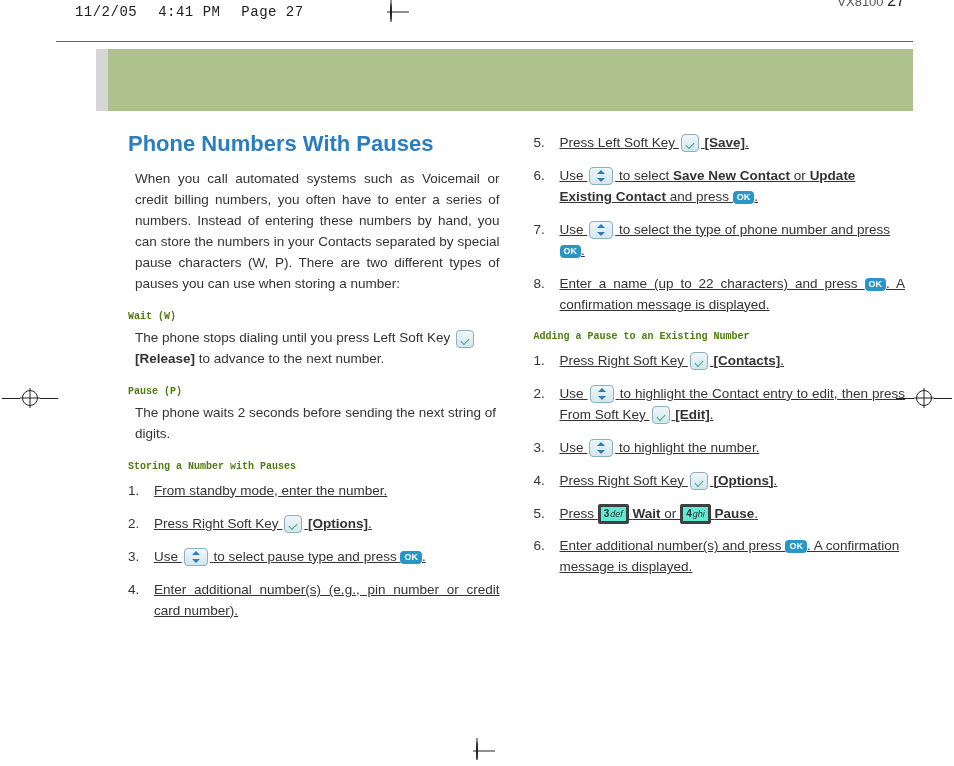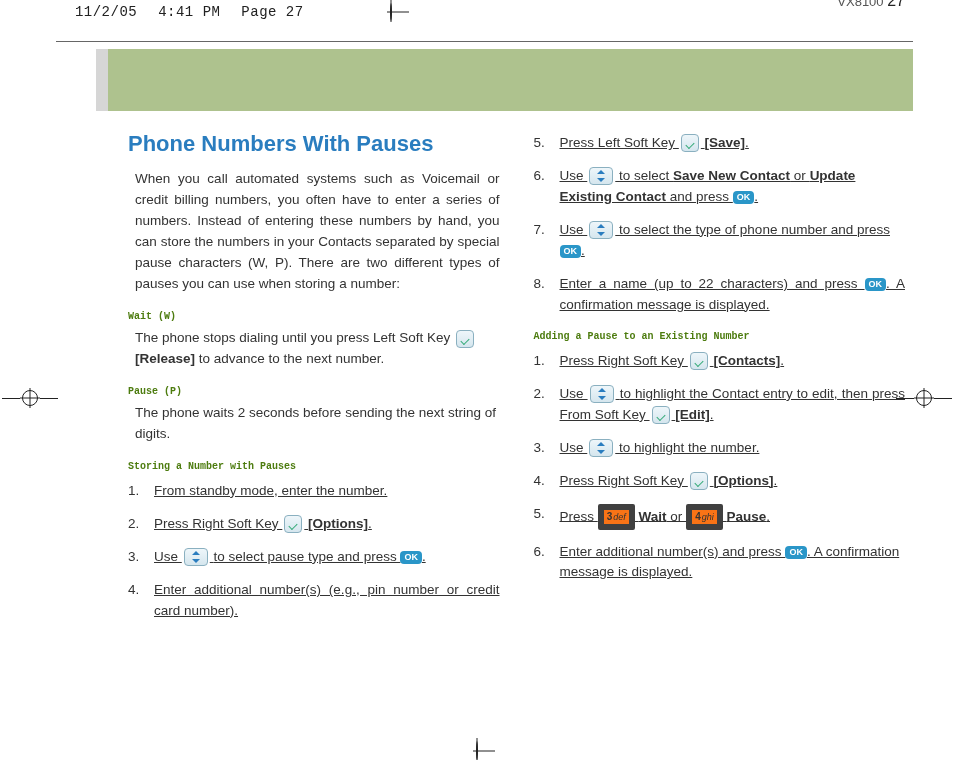--- a/index.html
+++ b/index.html
@@ -159,22 +159,22 @@
     content:""; position:absolute; left:50%; bottom:2px; transform:translateX(-50%);
     border-left:4px solid transparent; border-right:4px solid transparent; border-top:4px solid #2a7dbf;
   }
   .ico-ok {
     background:#2a96c8; color:#fff; font-size:9px; font-weight:bold;
     padding:2px 4px; border-radius:4px; line-height:1;
     display:inline-block; vertical-align:middle;
   }
   .ico-key {
     display:inline-block; vertical-align:middle;
-    border:6px solid #404040; border-radius:2px;
-    padding:0 3px; font-size:9px; background:#f97316; line-height:14px;
+    border:3px solid #404040; border-radius:2px;
+    padding:0 3px; font-size:9px; background:#5eead4; line-height:14px;
     font-style: italic;
     text-align: center;
   }
   .ico-key .n { font-style:normal; font-weight:bold; font-size:10px; margin-right:1px;}
   .page-footer {
     position: absolute;
     right: 8px;
     bottom: 32px;
     font-size: 13px;
     color: #555;

